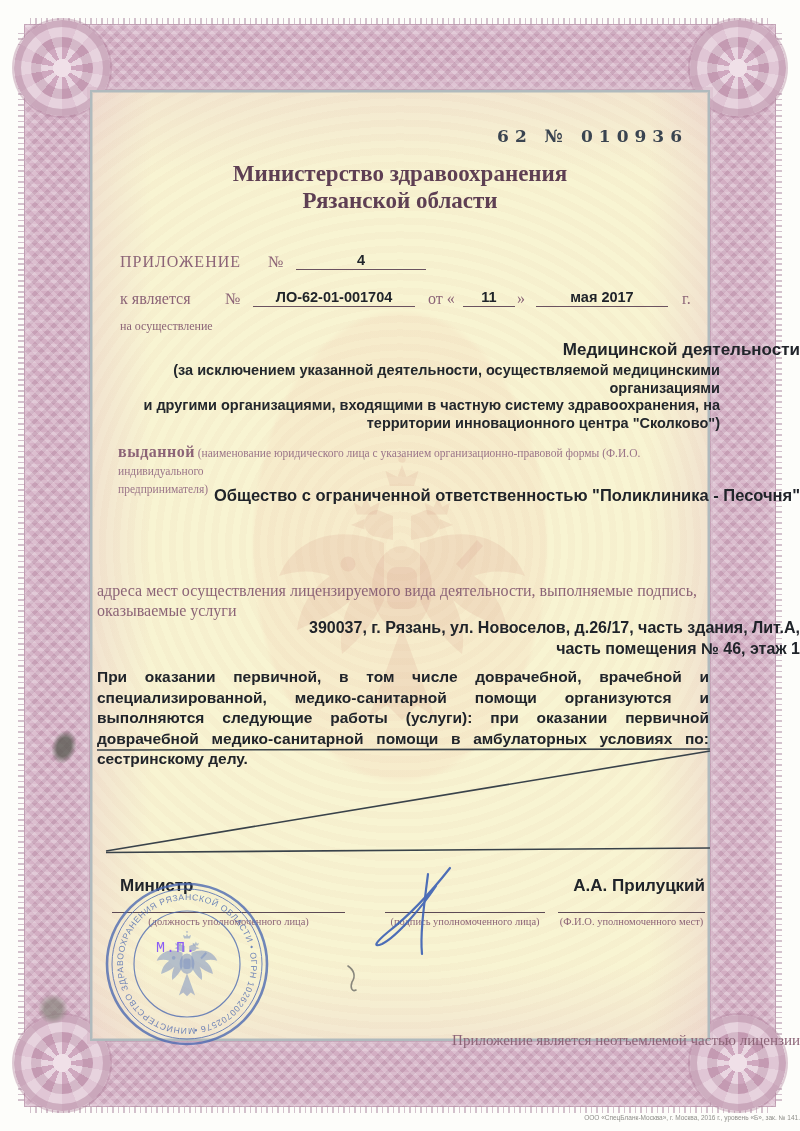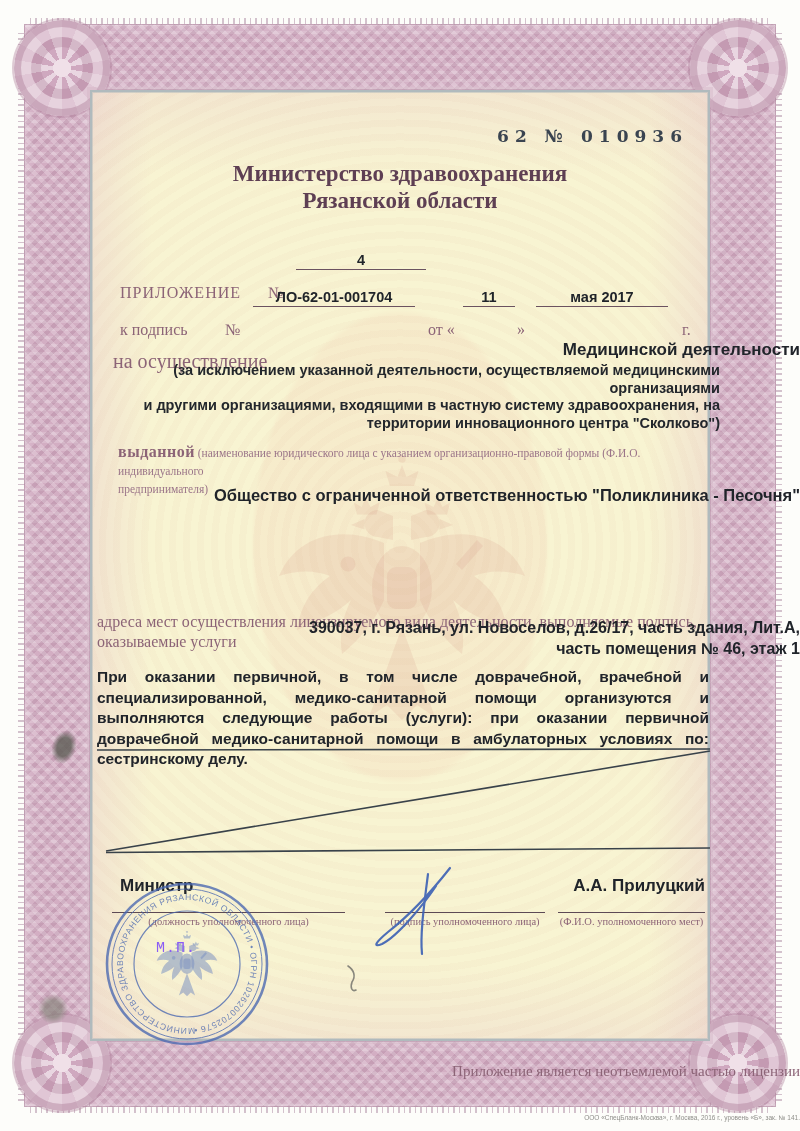--- a/index.html
+++ b/index.html
@@ -36,21 +36,21 @@
     background-image:
       radial-gradient(ellipse at 50% 48%, rgba(236,178,158,.12) 0 33%, transparent 34%),
       repeating-radial-gradient(circle at 50% 48%, rgba(212,158,138,.05) 0 7px, transparent 7px 14px),
       linear-gradient(90deg, rgba(226,186,202,.30), rgba(248,244,210,0) 10%, rgba(248,244,210,0) 90%, rgba(226,186,202,.30)),
       linear-gradient(180deg, rgba(226,186,202,.22), rgba(248,244,210,0) 9%, rgba(248,244,210,0) 92%, rgba(226,186,202,.22));}
   .frame{position:absolute;inset:90px;border:2px solid #b0babd;pointer-events:none;
     box-shadow:0 0 0 3px rgba(208,178,194,.35), inset 0 0 0 1px rgba(176,186,188,.5);}
 
   
   .abs{position:absolute;}
-  .serif-label{font-family:"Liberation Serif", serif;color:#8c6477;margin-top:31px;}
+  .serif-label{font-family:"Liberation Serif", serif;color:#8c6477;}
   .ink{font-family:"Liberation Sans", sans-serif;font-weight:bold;color:#20242a;}
   .serial{font-family:"DejaVu Serif", serif;font-weight:bold;font-size:17px;
           letter-spacing:6px;color:#3a4450;}
   .title{width:100%;text-align:center;font-weight:bold;font-size:23px;line-height:27px;
          color:#5e3f53;white-space:pre-line;font-family:"Liberation Serif", serif;}
   .center{width:100%;text-align:right;}
   .pre{white-space:pre-line;}
   .ufield{border-bottom:1.5px solid #6b5260;height:21px;display:flex;
           align-items:flex-end;justify-content:center;}
   .ufield span{font-family:"Liberation Sans", sans-serif;font-weight:bold;
@@ -110,36 +110,36 @@
   <div class="abs serial" style="top:126px;right:112px">62 № 010936</div>
   <div class="abs title" style="top:160px">Министерство здравоохранения
 Рязанской области</div>
 
   <div class="abs serif-label" style="left:120px;top:253px;font-size:16px;letter-spacing:1px">ПРИЛОЖЕНИЕ</div>
   <div class="abs serif-label" style="left:268px;top:253px;font-size:16px">№</div>
   <div class="abs ufield" style="left:296px;top:248px;width:130px">
     <span>4</span>
   </div>
 
-  <div class="abs serif-label" style="left:120px;top:290px;font-size:16px">к подпись</div>
+  <div class="abs serif-label" style="left:120px;top:290px;font-size:16px">к является</div>
   <div class="abs serif-label" style="left:225px;top:290px;font-size:16px">№</div>
   <div class="abs ufield" style="left:253px;top:285px;width:162px">
     <span>ЛО-62-01-001704</span>
   </div>
   <div class="abs serif-label" style="left:428px;top:290px;font-size:16px">от «</div>
   <div class="abs ufield" style="left:463px;top:285px;width:52px">
     <span>11</span>
   </div>
   <div class="abs serif-label" style="left:517px;top:290px;font-size:16px">»</div>
   <div class="abs ufield" style="left:536px;top:285px;width:132px">
     <span>мая 2017</span>
   </div>
   <div class="abs serif-label" style="left:682px;top:290px;font-size:16px">г.</div>
 
-  <div class="abs serif-label" style="left:113px;top:319px;font-size:20px">на осуществление</div>
+  <div class="abs serif-label" style="left:120px;top:319px;font-size:12px">на осуществление</div>
   <div class="abs center ink" style="top:340px;font-size:17px">Медицинской деятельности</div>
   <div class="abs pre" style="left:80px;top:362px;width:640px;text-align:right;
        font-family:'Liberation Sans',sans-serif;font-weight:bold;font-size:14.5px;line-height:17.5px;color:#23272c">(за исключением указанной деятельности, осуществляемой медицинскими организациями
 и другими организациями, входящими в частную систему здравоохранения, на
 территории инновационного центра "Сколково")</div>
 
   <div class="abs center ink" style="top:486px;font-size:16.5px">Общество с ограниченной ответственностью "Поликлиника - Песочня"</div>
   <div class="abs" style="left:118px;top:443px;width:600px">
     <span class="serif-label" style="font-size:16px;font-weight:bold;letter-spacing:.5px">выданной</span><span class="serif-label pre" style="font-size:11.5px;color:#9b7589">  (наименование юридического лица с указанием организационно-правовой формы (Ф.И.О. индивидуального
 предпринимателя)</span>

